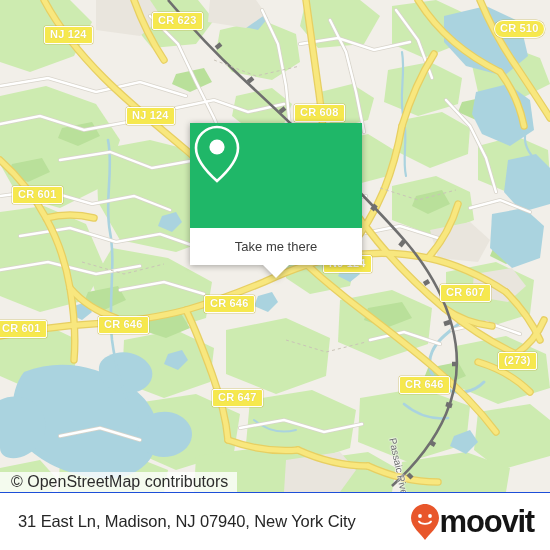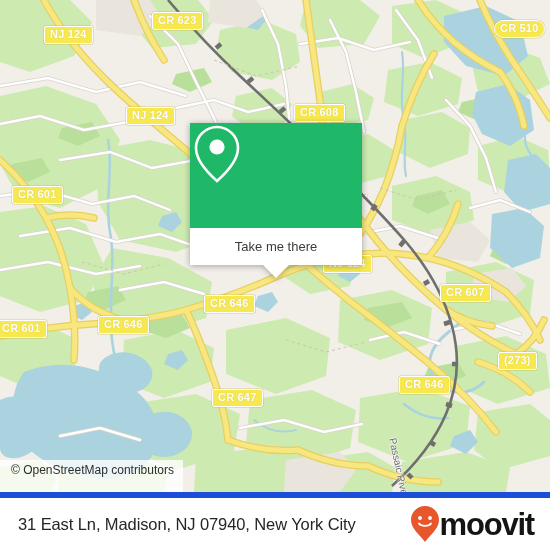--- a/index.html
+++ b/index.html
@@ -79,32 +79,32 @@
     border-right:13px solid transparent;
     border-top:13px solid #ffffff;
   }
 
   
   #attrib{
     position:absolute;
     left:0;bottom:0;
     background:rgba(255,255,255,.78);
     color:#2d2d2d;
-    font-size:12px;
+    font-size:16px;
     line-height:20px;
-    height:32px;
+    height:20px;
     padding:0 9px 0 11px;
   }
 
   
   #footer{
     position:absolute;left:0;top:492px;
     width:550px;height:58px;
     background:#ffffff;
-    border-top:6px solid #1d4ed8;
+    border-top:1px solid #1d4ed8;
     display:flex;align-items:center;justify-content:space-between;
     box-sizing:border-box;
     padding:0 16px 0 18px;
   }
   #address{
     color:#262626;
     font-size:16.5px;
     white-space:nowrap;
     letter-spacing:-.1px;
   }

